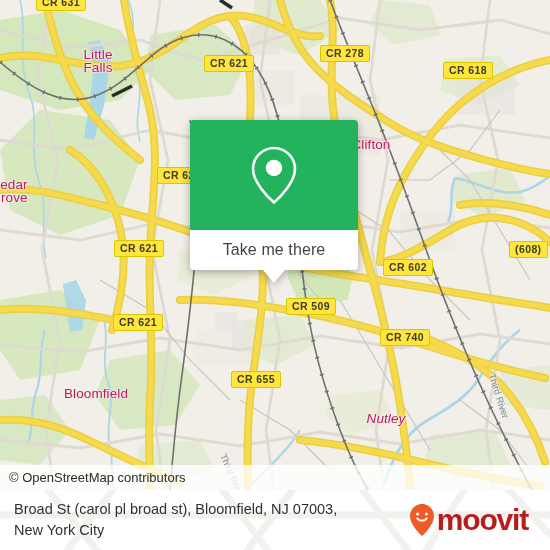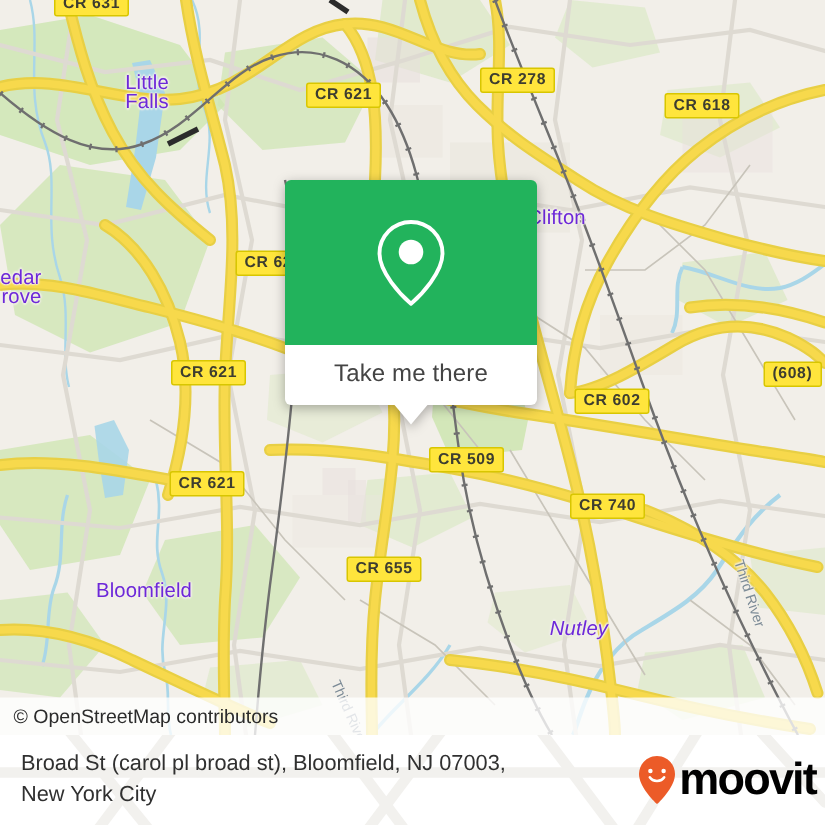--- a/index.html
+++ b/index.html
@@ -9,21 +9,21 @@
     background:#f2efe9;
   }
   #app{position:relative;width:550px;height:550px;overflow:hidden;background:#f2efe9;}
 
   
   #map{position:absolute;left:0;top:0;width:550px;height:490px;overflow:hidden;background:#f2efe9;}
   #map svg{position:absolute;left:0;top:0;}
 
   
   .place{
-    position:absolute;color:#6d28d9;font-size:13.5px;line-height:13px;
+    position:absolute;color:#be185d;font-size:13.5px;line-height:13px;
     text-align:center;white-space:pre;letter-spacing:.1px;
     text-shadow:1px 0 1px #f2efe9,-1px 0 1px #f2efe9,0 1px 1px #f2efe9,0 -1px 1px #f2efe9;
     pointer-events:none;
   }
   .river{
     position:absolute;color:#7b8a96;font-size:9.5px;white-space:nowrap;
     text-shadow:1px 0 1px #f2efe9,-1px 0 1px #f2efe9,0 1px 1px #f2efe9,0 -1px 1px #f2efe9;
     pointer-events:none;
   }
 
@@ -65,29 +65,29 @@
   }
 
   
   #footer{
     position:absolute;left:0;top:490px;width:550px;height:60px;
     background:#ffffff;overflow:hidden;
   }
   #footer-wm{position:absolute;left:0;top:0;opacity:1;}
   #footer-inner{
     position:relative;height:60px;display:flex;align-items:center;
-    justify-content:space-between;padding:0 6px 0 14px;box-sizing:border-box;
+    justify-content:space-between;padding:0 22px 0 14px;box-sizing:border-box;
   }
   #footer-text{
     color:#303030;font-size:14.5px;line-height:21px;max-width:390px;
   }
   
   #logo{display:flex;align-items:center;gap:2px;flex:0 0 auto;}
   #logo .wordmark{
-    color:#000000;font-size:30px;font-weight:bold;letter-spacing:-1.2px;line-height:30px;
+    color:#b91c1c;font-size:30px;font-weight:bold;letter-spacing:-1.2px;line-height:30px;
   }
 </style>
 </head>
 <body>
 
 <div id="app">
 
   <div id="map">
     <svg width="550" height="490" viewBox="0 0 550 490">
       <defs>

